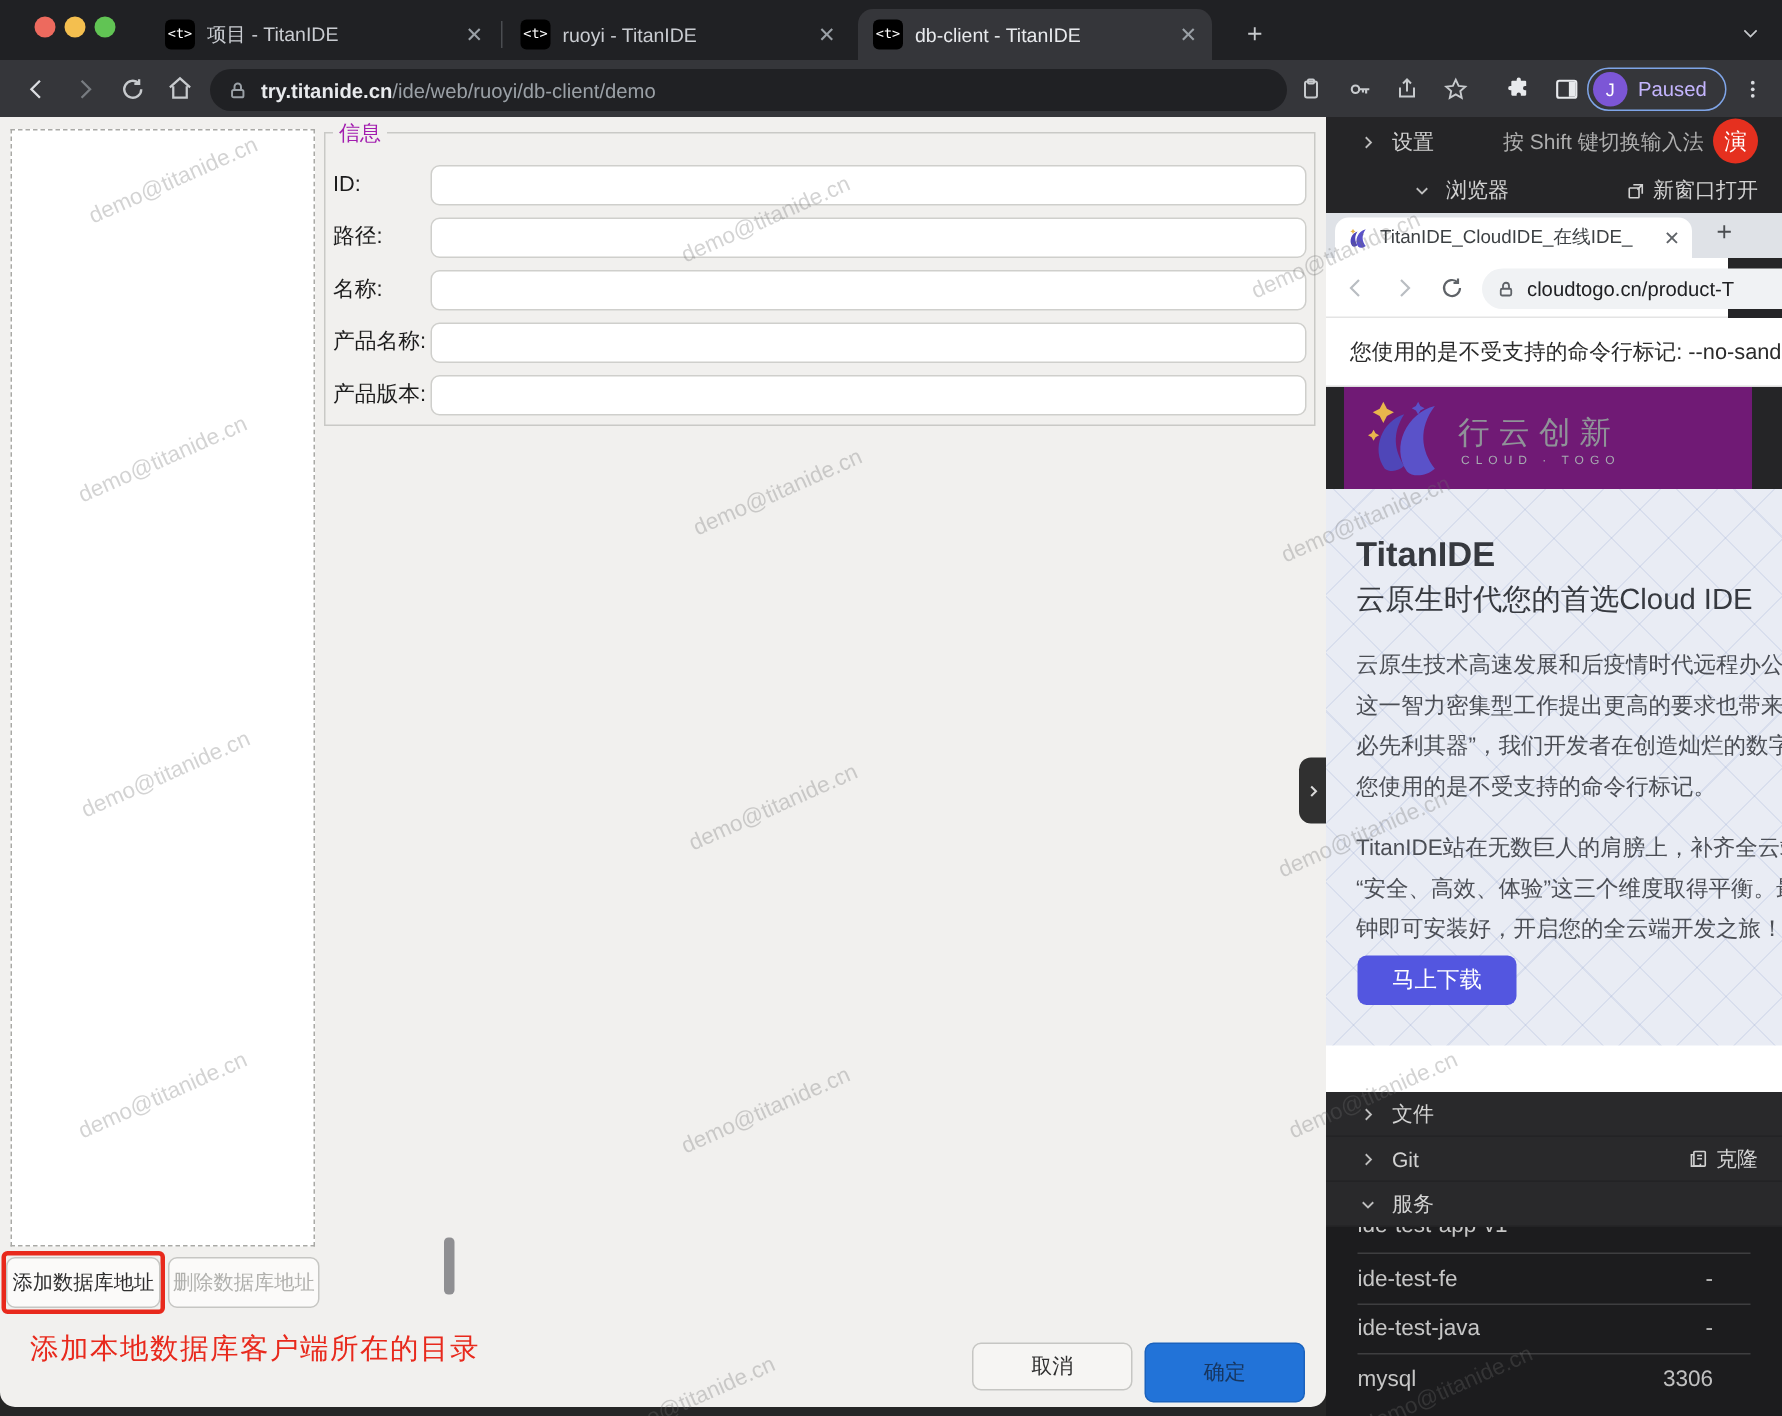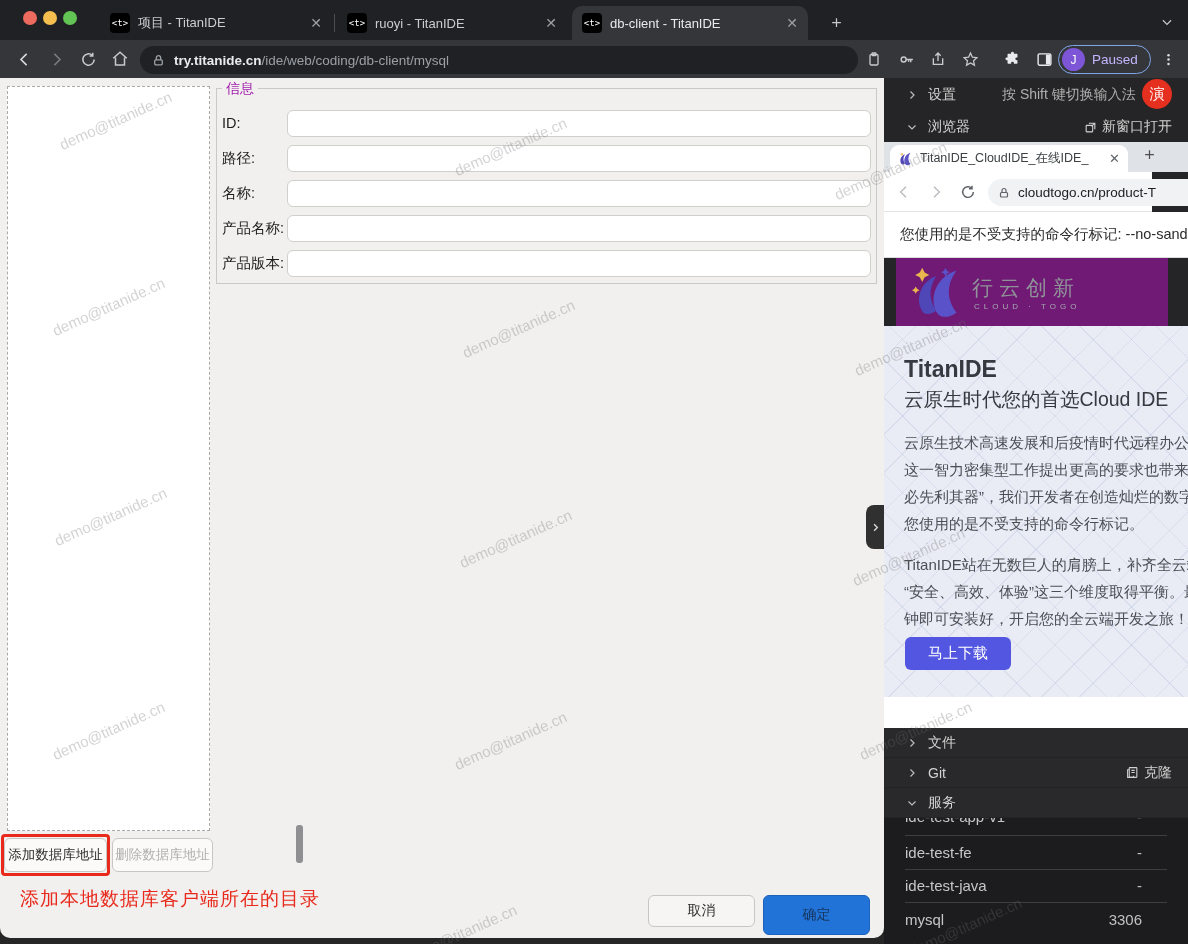--- a/index.html
+++ b/index.html
@@ -162,21 +162,21 @@
     <svg width="18" height="18" viewBox="0 0 24 24" fill="none" stroke="currentColor" stroke-width="2">
         <path d="M3 11L12 3l9 8M6 10v10h12V10"></path>
       </svg>
   </div>
   <div id="omnibox" class="abs">
     <svg width="13" height="13" viewBox="0 0 24 24" fill="none" stroke="#9aa0a6" stroke-width="2.4" style="margin-right:9px">
         <rect x="5" y="11" width="14" height="9" rx="2"></rect>
         <path d="M8 11V7a4 4 0 0 1 8 0v4"></path>
       </svg>
     <span class="host">try.titanide.cn</span>
-      <span class="path">/ide/web/coding/db-client/mysql</span>
+      <span class="path">/ide/web/ruoyi/db-client/demo</span>
   </div>
   <div class="tb-ic abs" style="left:858px">
     <svg width="16" height="16" viewBox="0 0 24 24" fill="none" stroke="currentColor" stroke-width="2">
         <rect x="6" y="5" width="12" height="16" rx="2"></rect>
         <rect x="9" y="3" width="6" height="4" rx="1"></rect>
       </svg>
   </div>
   <div class="tb-ic abs" style="left:890px">
     <svg width="17" height="17" viewBox="0 0 24 24" fill="none" stroke="currentColor" stroke-width="2">
         <circle cx="8" cy="12" r="3.5"></circle>
@@ -256,21 +256,21 @@
   <div class="panel-row abs" style="left:0;top:0;height:34px;">
     <span class="chev">
       <svg width="12" height="12" viewBox="0 0 24 24" fill="none" stroke="currentColor" stroke-width="2.4">
           <path d="M9 5l7 7-7 7"></path>
         </svg>
       </span>
     <span>设置</span>
     <span class="hint" style="margin-left:46px;">按 Shift 键切换输入法</span>
   </div>
 
-  <div class="panel-row abs" style="left:0;top:34px;height:30px;">
+  <div class="panel-row abs" style="left:0;top:34px;height:30px;padding-left:36px;">
     <span class="chev">
       <svg width="12" height="12" viewBox="0 0 24 24" fill="none" stroke="currentColor" stroke-width="2.4">
           <path d="M5 9l7 7 7-7"></path>
         </svg>
       </span>
     <span>浏览器</span>
     <span style="margin-left:auto;margin-right:16px;display:flex;align-items:center;gap:5px;">
       <svg width="13" height="13" viewBox="0 0 24 24" fill="none" stroke="currentColor" stroke-width="2">
           <rect x="4" y="8" width="12" height="12" rx="1"></rect>
           <path d="M9 4h11v11M14 10l6-6"></path>

